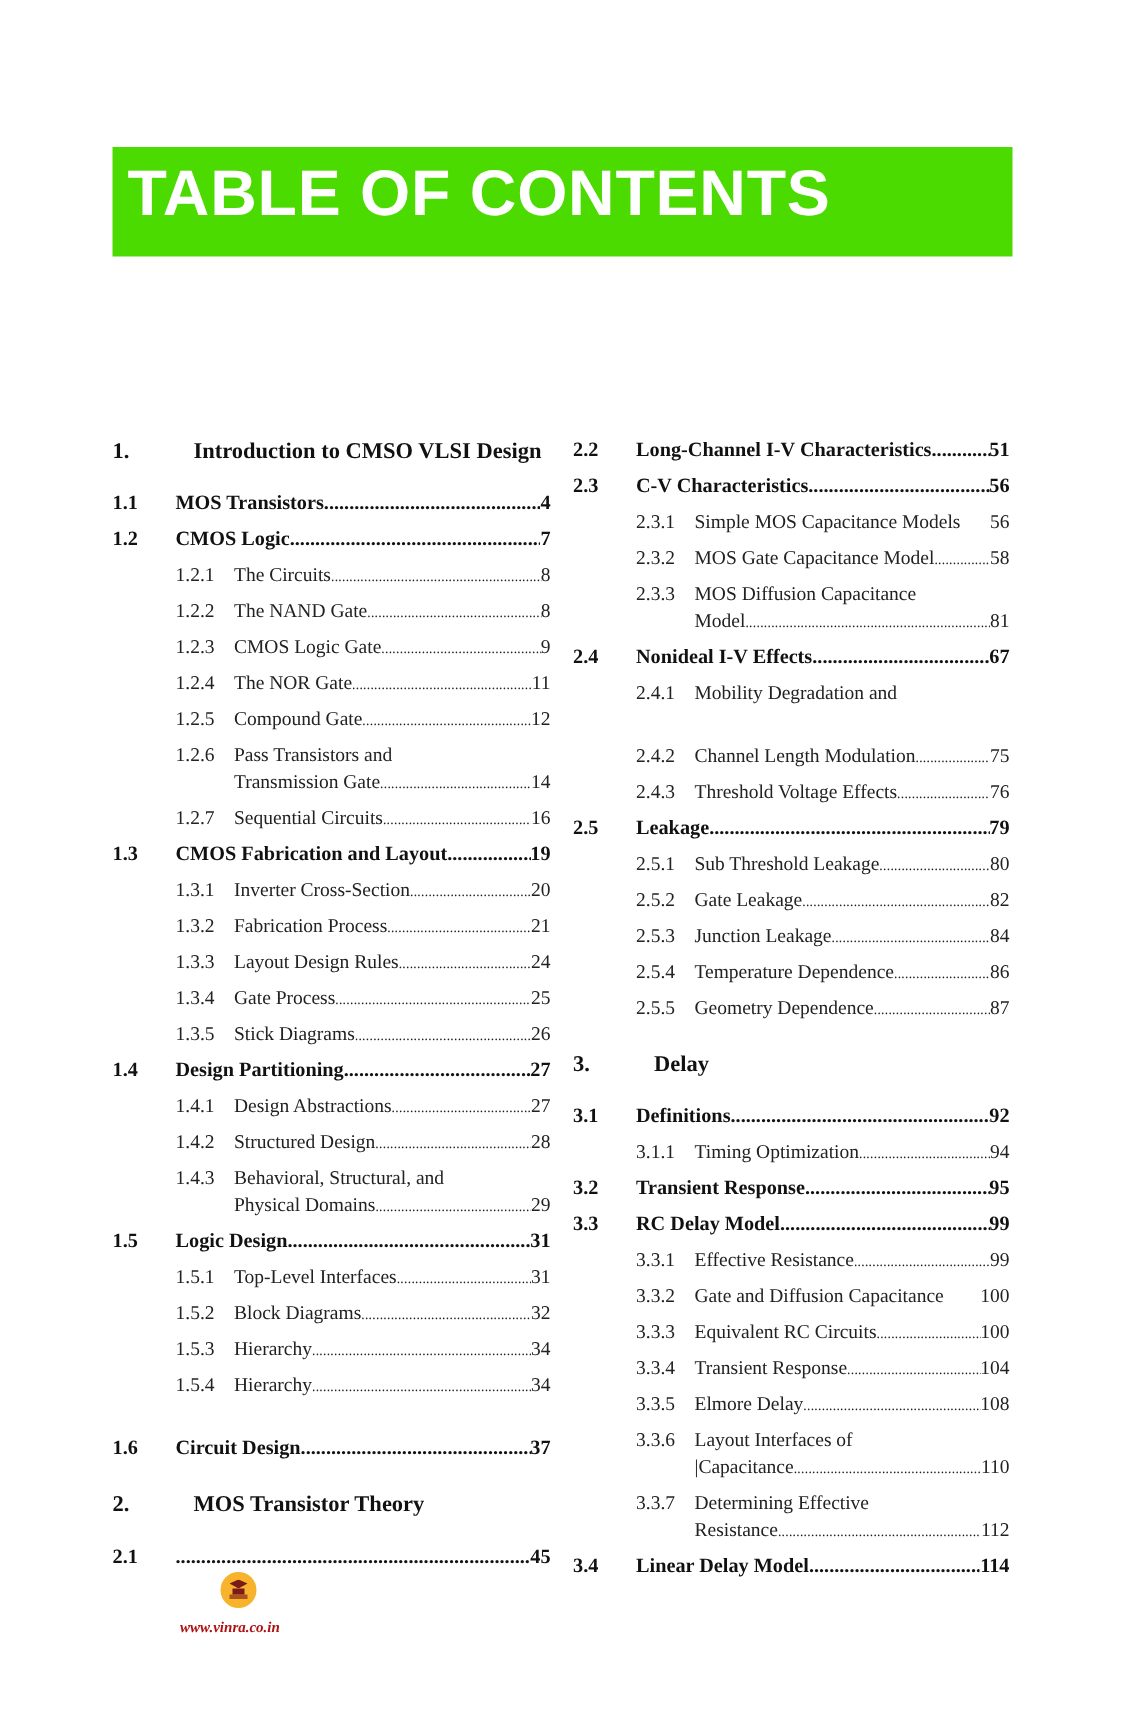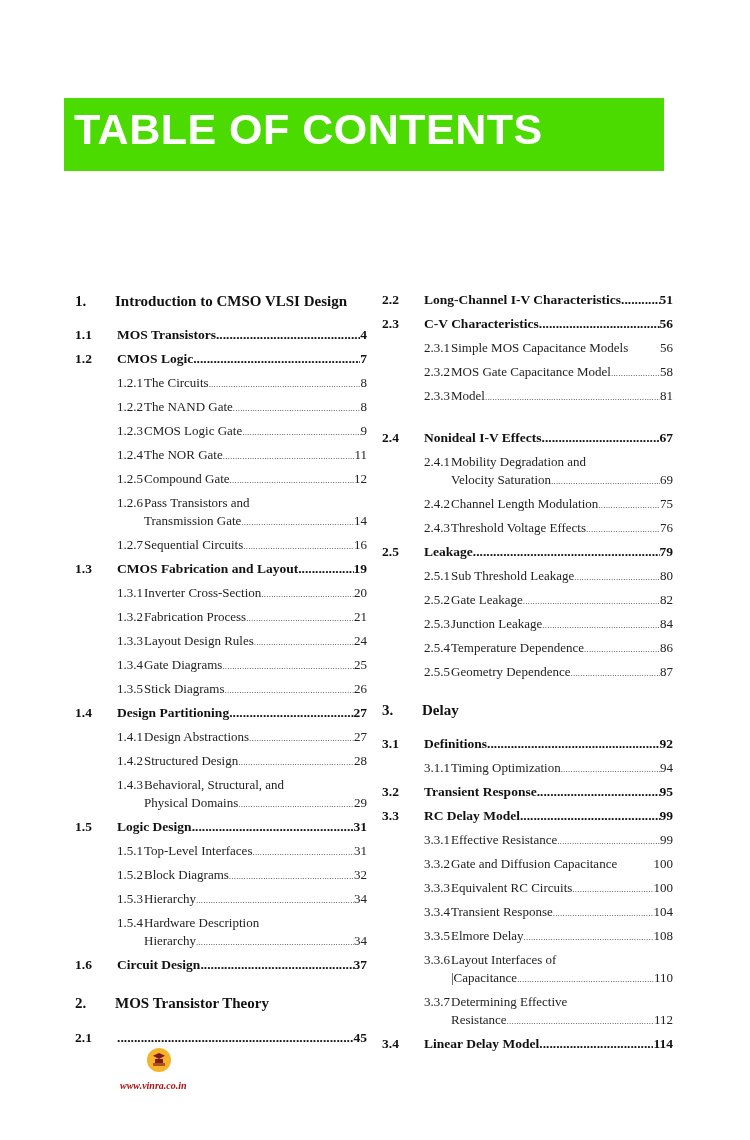--- a/index.html
+++ b/index.html
@@ -1,42 +1,42 @@
 <!DOCTYPE html>
 <html><head>
 <meta charset="utf-8">
 <style>
   html, body { margin:0; padding:0; background:#ffffff; }
   body { width:750px; height:1140px; position:relative; overflow:hidden;
          font-family:"Liberation Serif", "DejaVu Serif", serif; color:#111; }
-  .banner { position:absolute; left:64px; top:98px; width:600px; height:73px;
+  .banner { position:absolute; left:75px; top:98px; width:600px; height:73px;
             background:#4cdb00; }
   .banner-title { position:absolute; left:10px; top:5px; color:#ffffff;
             font-family:"Liberation Sans", "DejaVu Sans", sans-serif; font-weight:bold;
             font-size:43px; letter-spacing:0.5px; line-height:52px; white-space:nowrap; }
   .col { position:absolute; top:0; }
   .col-left { left:75px; width:292px; }
   .col-right { left:382px; width:291px; }
   .row { position:absolute; left:0; right:0; font-size:13.3px; line-height:18px; }
   .row .num { position:absolute; left:0; top:0; white-space:nowrap; }
   .row .body { position:absolute; top:0; right:0; }
   .row .line { display:flex; align-items:baseline; white-space:nowrap; height:18px; }
   .row .line .t { flex:0 0 auto; }
   .row .line .dots { flex:1 1 auto; overflow:hidden; white-space:nowrap; letter-spacing:0; min-width:0; }
   .row .line .dots::after { content:"........................................................................................................................................................................................................................"; }
   .row .line .pg { flex:0 0 auto; }
   .chap { font-weight:bold; font-size:15px; }
   .chap .num { left:0; }
   .sec { font-weight:bold; font-size:13.5px; }
   .sec .num { left:0;font-family:Liberation Serif, serif; }
   .sec .body { left:42px; }
-  .chap .body { left:40px; }
+  .chap .body { left:54px; }
   .sub { font-weight:normal; font-size:13px; color:#222; }
   .sub .num { left:42px; }
-  .sub .body { left:69px; }
+  .sub .body { left:81px; }
   .sub .line .dots::after { font-size:9px; letter-spacing:0.2px; }
   .sub .line .dots { font-size:9px; }
   .footer-logo { position:absolute; left:147px; top:1048px; width:24px; height:24px; border-radius:50%;
                  background:#f7b32b; }
   .footer-logo .cap { position:absolute; left:6px; top:5px; width:12px; height:6px; background:#7a1a1a;
                  clip-path:polygon(50% 0, 100% 45%, 50% 100%, 0 45%); }
   .footer-logo .base { position:absolute; left:8px; top:11px; width:8px; height:4px; background:#7a1a1a; }
   .footer-logo .txt { position:absolute; left:6px; top:15px; width:12px; height:3px; background:#8a2a1a; opacity:0.7; }
   .footer-url { position:absolute; left:120px; top:1080px; font-size:10px; font-style:italic; font-weight:bold;
                 color:#b01010; font-family:"Liberation Serif", serif; white-space:nowrap; }
@@ -187,21 +187,21 @@
           <span class="t">Layout Design Rules</span>
           <span class="dots"></span>
           <span class="pg">24</span>
         </div>
       </div>
     </div>
     <div class="row sub" style="top: 656px;">
       <span class="num">1.3.4</span>
       <div class="body">
         <div class="line">
-          <span class="t">Gate Diagrams</span>
+          <span class="t">Gate Process</span>
           <span class="dots"></span>
           <span class="pg">25</span>
         </div>
       </div>
     </div>
     <div class="row sub" style="top: 680px;">
       <span class="num">1.3.5</span>
       <div class="body">
         <div class="line">
           <span class="t">Stick Diagrams</span>
@@ -289,23 +289,20 @@
         <div class="line">
           <span class="t">Hierarchy</span>
           <span class="dots"></span>
           <span class="pg">34</span>
         </div>
       </div>
     </div>
     <div class="row sub" style="top: 914px;">
       <span class="num">1.5.4</span>
       <div class="body">
-        <div class="line">
-          <span class="t">Hardware Description</span>
-        </div>
         <div class="line">
           <span class="t">Hierarchy</span>
           <span class="dots"></span>
           <span class="pg">34</span>
         </div>
       </div>
     </div>
     <div class="row sec" style="top: 956px;">
       <span class="num">1.6</span>
       <div class="body">
@@ -372,20 +369,23 @@
           <span class="t">MOS Gate Capacitance Model</span>
           <span class="dots"></span>
           <span class="pg">58</span>
         </div>
       </div>
     </div>
     <div class="row sub" style="top: 387px;">
       <span class="num">2.3.3</span>
       <div class="body">
         <div class="line">
+          <span class="t">MOS Diffusion Capacitance</span>
+        </div>
+        <div class="line">
           <span class="t">Model</span>
           <span class="dots"></span>
           <span class="pg">81</span>
         </div>
       </div>
     </div>
     <div class="row sec" style="top: 429px;">
       <span class="num">2.4</span>
       <div class="body">
         <div class="line">
@@ -393,25 +393,20 @@
           <span class="dots"></span>
           <span class="pg">67</span>
         </div>
       </div>
     </div>
     <div class="row sub" style="top: 453px;">
       <span class="num">2.4.1</span>
       <div class="body">
         <div class="line">
           <span class="t">Mobility Degradation and</span>
-        </div>
-        <div class="line">
-          <span class="t">Velocity Saturation</span>
-          <span class="dots"></span>
-          <span class="pg">69</span>
         </div>
       </div>
     </div>
     <div class="row sub" style="top: 495px;">
       <span class="num">2.4.2</span>
       <div class="body">
         <div class="line">
           <span class="t">Channel Length Modulation</span>
           <span class="dots"></span>
           <span class="pg">75</span>

